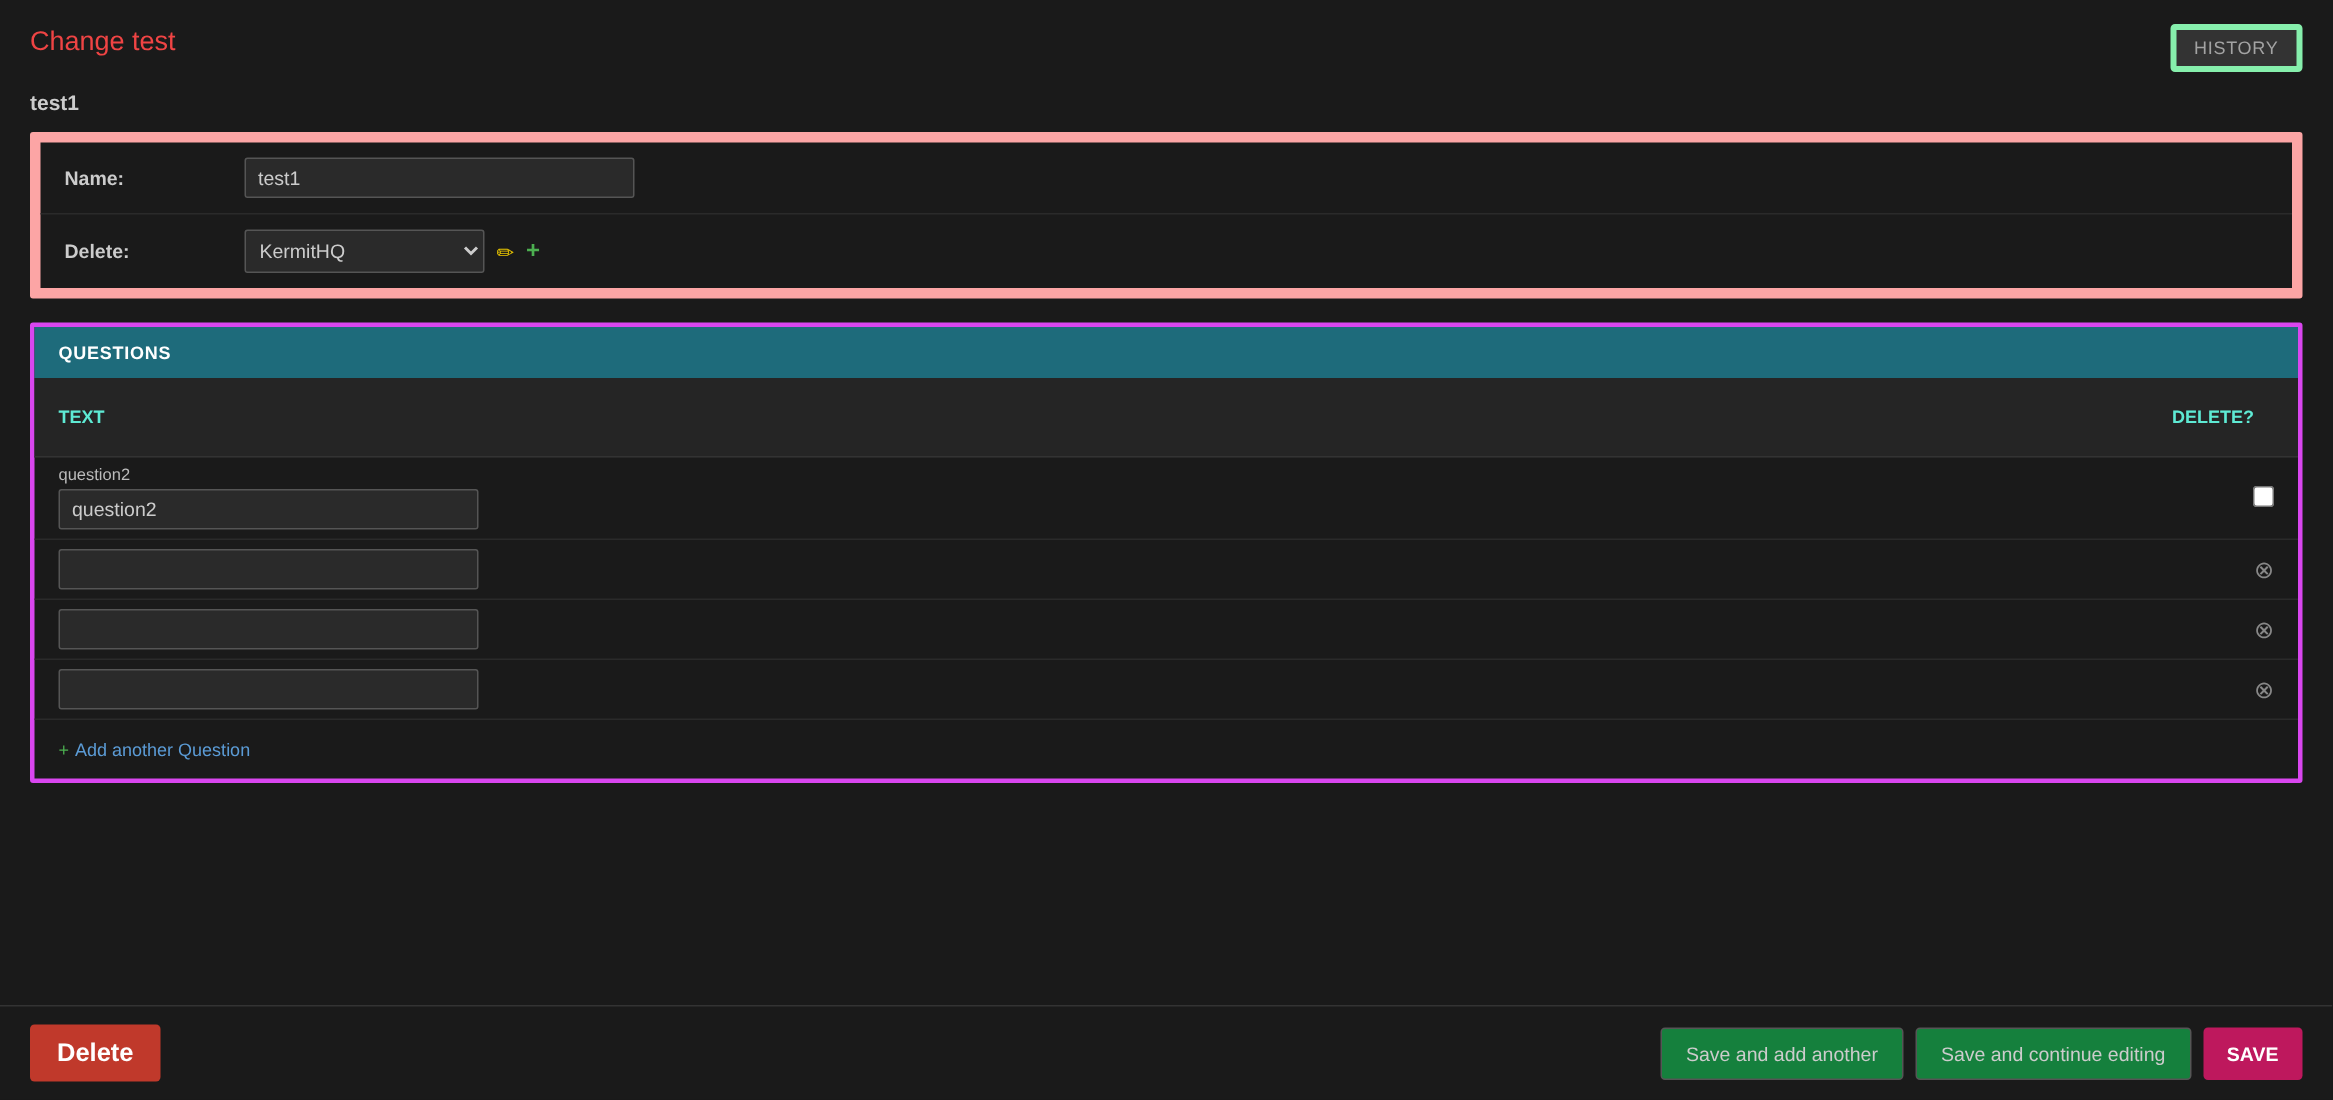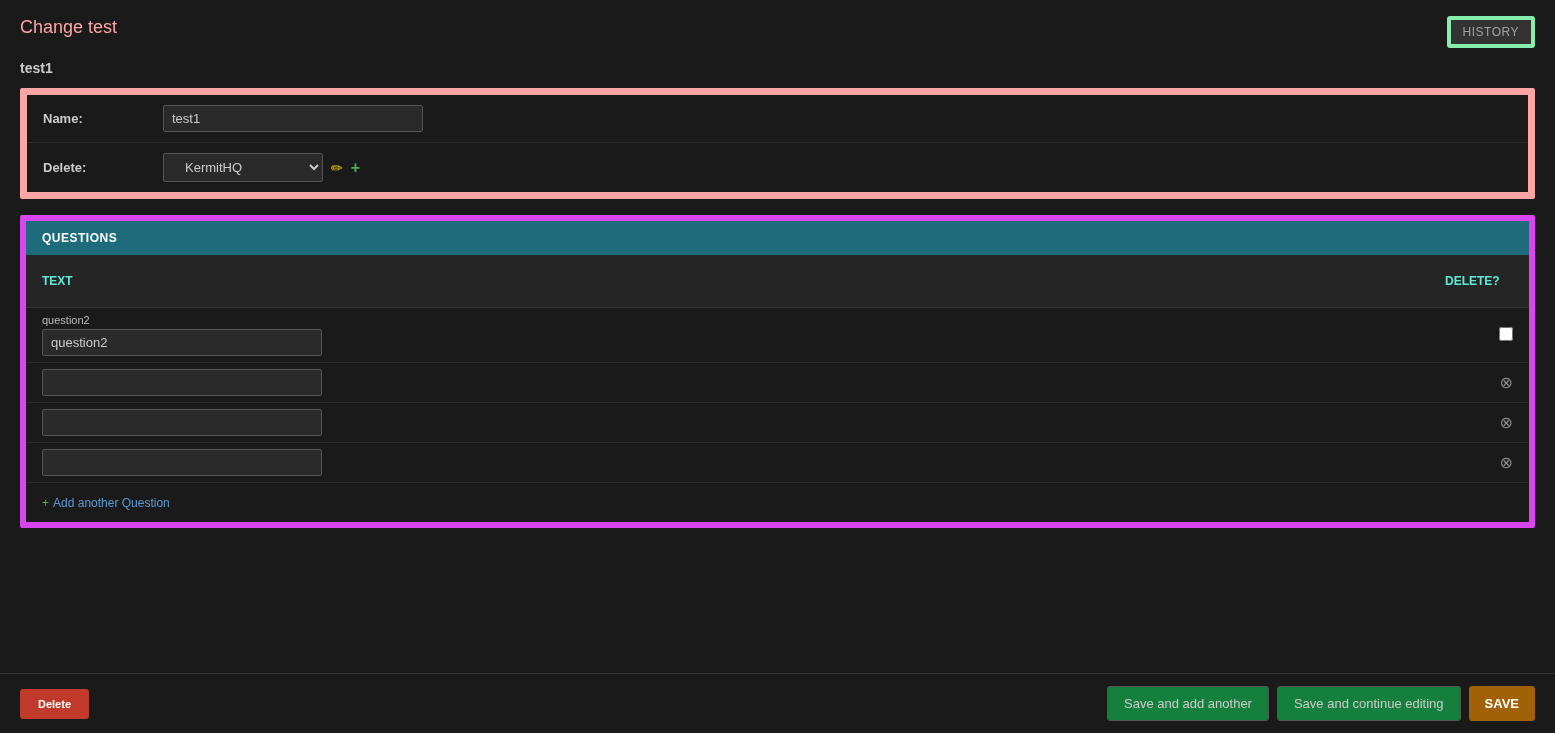--- a/index.html
+++ b/index.html
@@ -13,21 +13,21 @@
     .page-wrapper {
       display: flex;
       flex-direction: column;
       min-height: 733px;
     }
     .main-content {
       flex: 1;
       padding: 16px 20px;
     }
     .page-title {
-      color: #fca5a5;
+      color: #ef4444;
       font-size: 18px;
       font-weight: normal;
       margin-bottom: 10px;
     }
     .header-row {
       display: flex;
       justify-content: space-between;
       align-items: center;
       margin-bottom: 12px;
     }
@@ -75,42 +75,42 @@
     }
     .author-row {
       display: flex;
       align-items: center;
       gap: 8px;
     }
     .author-select {
       background: #2a2a2a;
       border: 1px solid #555;
       color: #ccc;
-      padding: 5px 17px;
+      padding: 5px 5px;
       font-size: 13px;
       width: 160px;
       border-radius: 2px;
       outline: none;
       cursor: pointer;
     }
     .edit-icon {
       color: #e6c300;
       font-size: 14px;
       cursor: pointer;
       text-decoration: none;
     }
     .add-icon-author {
       color: #4caf50;
       font-size: 16px;
       cursor: pointer;
       text-decoration: none;
       font-weight: bold;
     }
     .questions-section {
-      border: 6px solid #d946ef;
+      border: 3px solid #d946ef;
       border-radius: 2px;
       margin-bottom: 28px;
     }
     .questions-header {
       background: #1e6b7b;
       padding: 10px 16px;
       font-size: 12px;
       font-weight: bold;
       color: #fff;
       letter-spacing: 0.5px;
@@ -192,40 +192,40 @@
       padding: 12px 20px;
       display: flex;
       justify-content: space-between;
       align-items: center;
     }
     .delete-btn {
       background: #c0392b;
       color: #fff;
       border: none;
       padding: 9px 18px;
-      font-size: 11px;
+      font-size: 17px;
       cursor: pointer;
       border-radius: 3px;
       font-weight: bold;
     }
     .save-actions {
       display: flex;
       gap: 8px;
     }
     .save-btn {
       background: #15803d;
       color: #ccc;
       border: 1px solid #555;
       padding: 9px 16px;
       font-size: 13px;
       cursor: pointer;
       border-radius: 3px;
     }
     .save-primary-btn {
-      background: #a16207;
+      background: #be185d;
       color: #fff;
       border: none;
       padding: 9px 16px;
       font-size: 13px;
       cursor: pointer;
       border-radius: 3px;
       font-weight: bold;
     }
   </style>
 </head>

